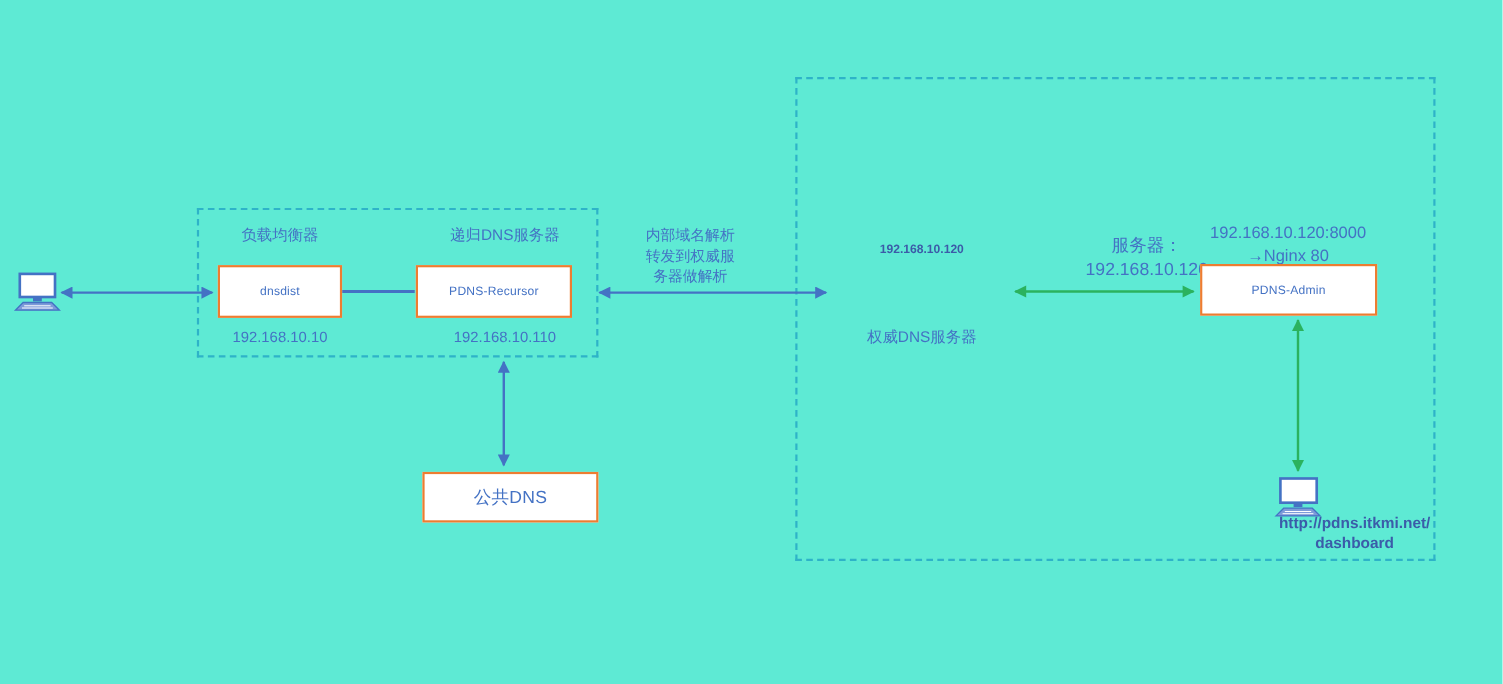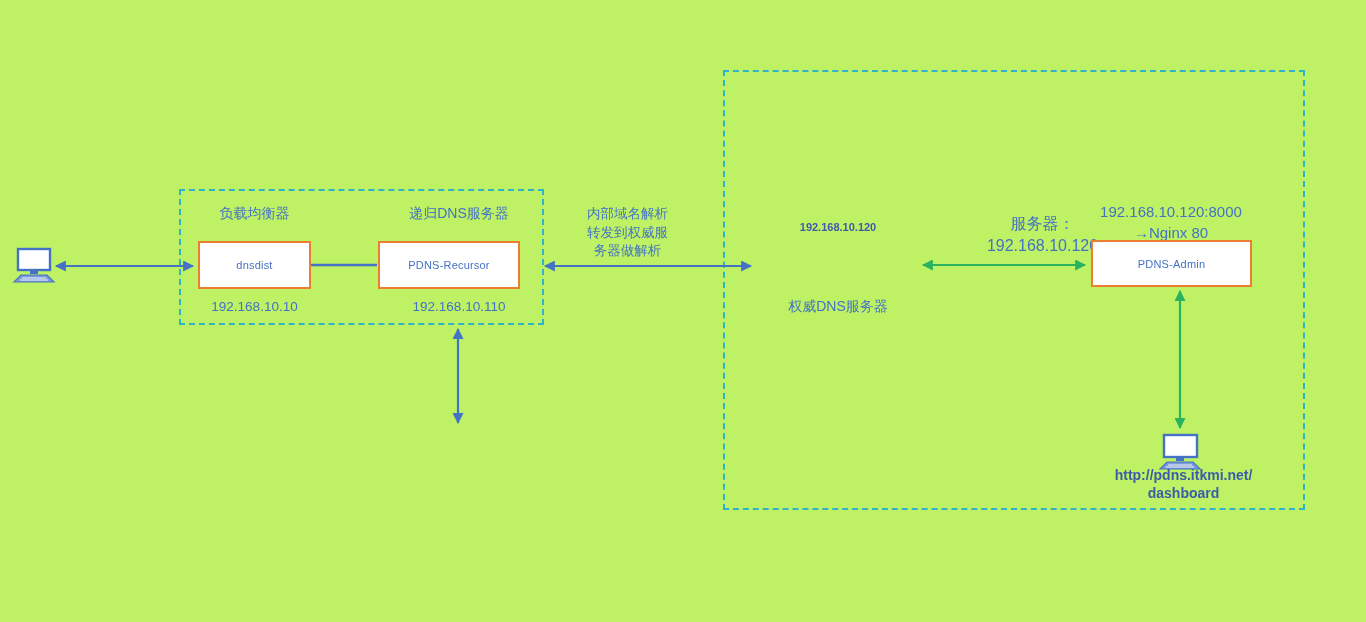--- a/index.html
+++ b/index.html
@@ -1,17 +1,17 @@
 <!DOCTYPE html>
 <html><head>
 <meta charset="utf-8">
 <style>
   html,body{margin:0;padding:0;background:#fff;}
   #canvas{
-    position:relative;width:1366px;height:622px;background:#bef264;overflow:hidden;
+    position:relative;width:1366px;height:622px;background:#5eead4;overflow:hidden;
     font-family:"Liberation Sans","DejaVu Sans",sans-serif;
   }
   #wires{position:absolute;left:0;top:0;z-index:1;}
   .node{
     position:absolute;z-index:2;box-sizing:border-box;
     border:2px solid #ed7d31;background:#ffffff;color:#4472c4;
     display:flex;align-items:center;justify-content:center;
     font-size:11px;letter-spacing:.2px;
   }
   .lbl{
@@ -81,24 +81,25 @@
   <div class="lbl" style="left:378px;top:204px;width:162px;">递归DNS服务器</div>
   <div class="node" style="left:378px;top:241px;width:142px;height:48px;">PDNS-Recursor</div>
   <div class="lbl ip" style="left:373px;top:298px;width:172px;">192.168.10.110</div>
 
   <div class="lbl ml" style="left:565px;top:205px;width:125px;font-size:13.5px;">内部域名解析
 转发到权威服
 务器做解析</div>
   <div class="lbl ml" style="left:980px;top:213px;width:125px;font-size:16px;">服务器：
 192.168.10.120</div>
 
+  <div class="node" style="left:384px;top:429px;width:160px;height:46px;font-size:16px;">公共DNS</div>
 
   <div class="lbl small-bold" style="left:757px;top:220px;width:162px;">192.168.10.120</div>
   <div class="lbl" style="left:757px;top:297px;width:162px;">权威DNS服务器</div>
 
   <div class="lbl ml" style="left:1081px;top:202px;width:180px;font-size:15px;">192.168.10.120:8000
 →Nginx 80</div>
   <div class="node" style="left:1091px;top:240px;width:161px;height:47px;">PDNS-Admin</div>
 
-  <div class="lbl ml bold-url" style="left:1096px;top:467px;width:175px;">http://pdns.itkmi.net/
+  <div class="lbl ml bold-url" style="left:1144px;top:467px;width:175px;">http://pdns.itkmi.net/
 dashboard</div>
 
 </div>
 
 </body></html>

